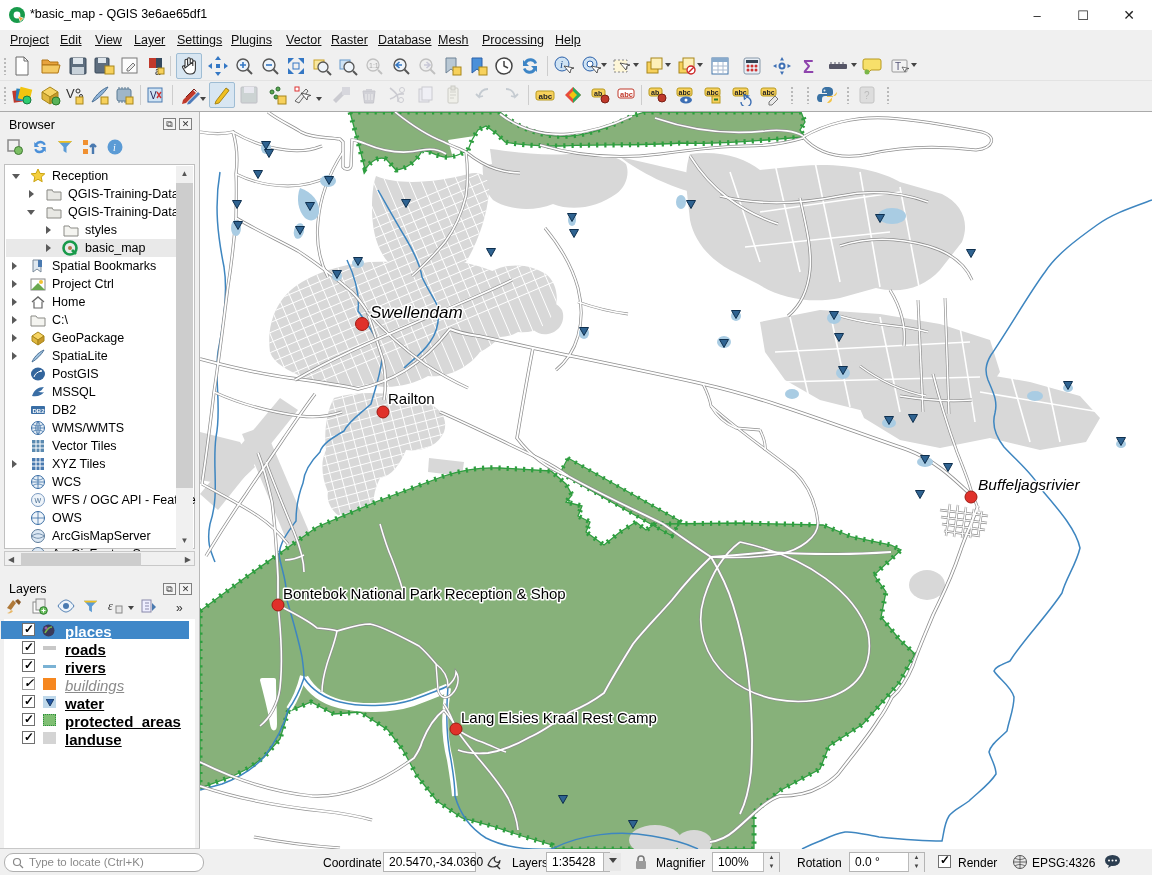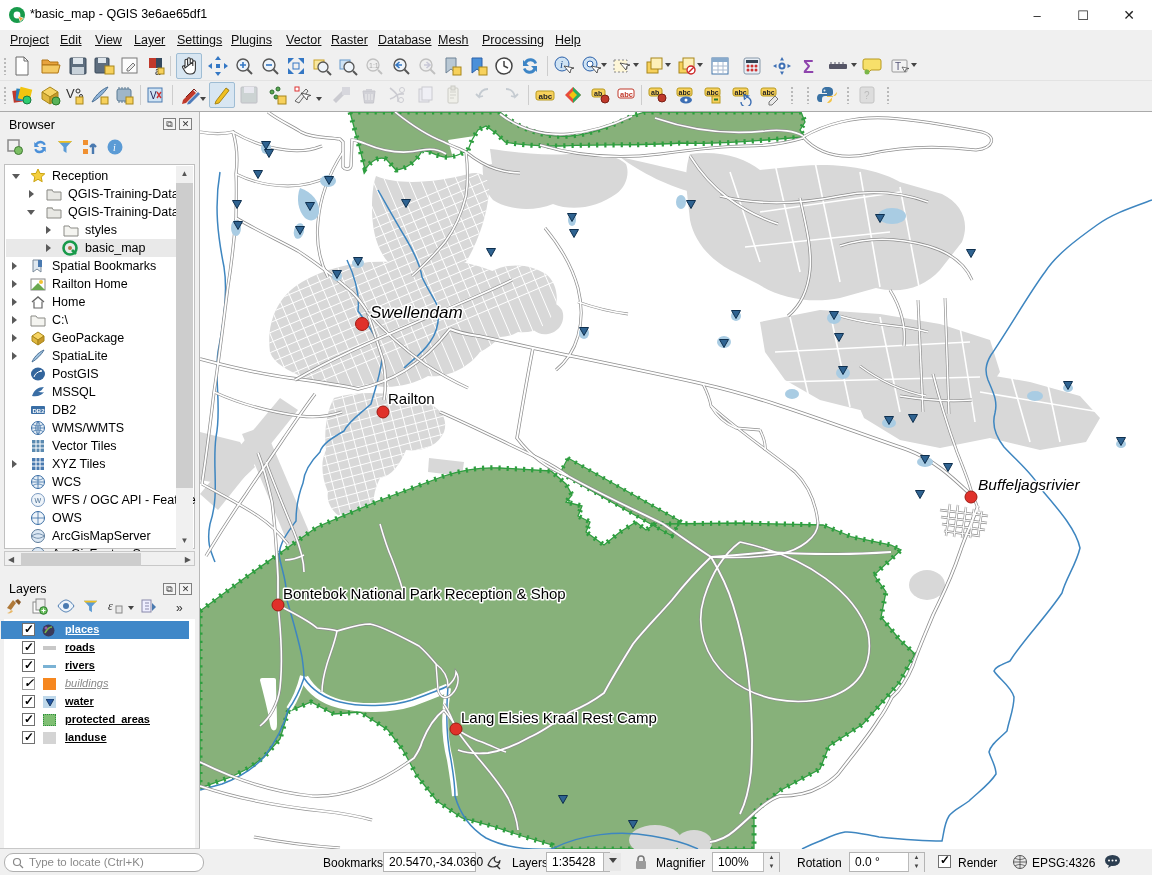--- a/index.html
+++ b/index.html
@@ -31,21 +31,21 @@
 .trow .lbl { position:absolute; top:2px; }
 .arr-r { position:absolute; top:5px; width:0; height:0; border-top:4px solid transparent; border-bottom:4px solid transparent; border-left:5px solid #5a5a5a; }
 .arr-d { position:absolute; top:7px; width:0; height:0; border-left:4px solid transparent; border-right:4px solid transparent; border-top:5px solid #5a5a5a; }
 .ticon { position:absolute; top:1px; width:16px; height:16px; }
 #vscroll { position:absolute; right:1px; top:1px; width:17px; height:383px; background:#f0f0f0; }
 #vthumb { position:absolute; left:0px; top:17px; width:17px; height:305px; background:#cdcdcd; }
 #hscroll { position:absolute; left:4px; top:439px; width:191px; height:15px; background:#f0f0f0; border:1px solid #c8c8c8;}
 #hthumb { position:absolute; left:16px; top:1px; width:120px; height:13px; background:#cdcdcd; }
 .sarr { position:absolute; font-size:8px; color:#555; }
 #layers-white { position:absolute; left:4px; top:507px; width:191px; height:229px; background:#fff; }
-.lrow { position:absolute; left:1px; width:188px; height:18px; font-size:11px; font-weight:bold; color:#000; }
+.lrow { position:absolute; left:1px; width:188px; height:18px; font-size:15px; font-weight:bold; color:#000; }
 .cb { position:absolute; left:21px; top:2px; width:13px; height:13px; background:#fff; border:1px solid #707070; }
 .cb:after { content:"✓"; position:absolute; left:1px; top:-2px; font-size:12px; font-weight:bold; color:#000; }
 .sw { position:absolute; left:42px; top:3px; width:13px; height:12px; }
 .lname { position:absolute; left:64px; top:2px;text-decoration:underline; }
 
 #statusbar { position:absolute; left:0; top:848px; width:1152px; height:27px; background:#f0f0f0; border-top:1px solid #c8c8c8; font-size:12px; color:#000; }
 #locator { position:absolute; left:4px; top:4px; width:200px; height:19px; background:#fff; border:1px solid #b0b0b0; border-radius:9px; color:#8a8a8a; font-size:11.5px; line-height:17px; padding-left:24px; }
 .sb-lbl { position:absolute; top:7px; }
 .sb-box { position:absolute; top:3px; height:20px; background:#fff; border:1px solid #b4b4b4; font-size:12px; line-height:18px; padding:0 5px; color:#000; }
 
@@ -494,21 +494,21 @@
           </svg>
           <span class="lbl" style="left:46px">Spatial Bookmarks</span>
         </div>
     <div class="trow" style="top:110px">
           <span class="arr-r" style="left:6px"></span>
           <svg class="ticon" style="left:24px" viewBox="0 0 16 16">
             <rect x="1" y="3" width="14" height="11" fill="#fff" stroke="#888"></rect>
             <path d="M1 14L8 7l7 7z" fill="#6aa84f"></path>
             <circle cx="11" cy="6" r="2" fill="#f1c232"></circle>
           </svg>
-          <span class="lbl" style="left:46px">Railton Home</span>
+          <span class="lbl" style="left:46px">Project Ctrl</span>
         </div>
     <div class="trow" style="top:128px">
           <span class="arr-r" style="left:6px"></span>
           <svg class="ticon" style="left:24px" viewBox="0 0 16 16">
             <path d="M2 8l6-5 6 5" fill="none" stroke="#666" stroke-width="1.4"></path>
             <path d="M4 7.5V14h8V7.5" fill="#fff" stroke="#666" stroke-width="1.2"></path>
           </svg>
           <span class="lbl" style="left:46px">Home</span>
         </div>
     <div class="trow" style="top:146px">
@@ -704,21 +704,21 @@
         <span class="lname">landuse</span>
       </div>
 </div>
 
 <div id="statusbar">
   <div id="locator">Type to locate (Ctrl+K)</div>
   <svg style="position:absolute;left:12px;top:8px" width="12" height="12" viewBox="0 0 12 12">
         <circle cx="5" cy="5" r="3.5" fill="none" stroke="#888" stroke-width="1.2"></circle>
         <path d="M8 8l3 3" stroke="#888" stroke-width="1.2"></path>
       </svg>
-  <span class="sb-lbl" style="left:323px">Bookmarks</span>
+  <span class="sb-lbl" style="left:323px">Coordinate</span>
   <div class="sb-box" style="left:383px;width:93px;text-align:center">20.5470,-34.0360</div>
   <svg style="position:absolute;left:486px;top:6px" width="15" height="15" viewBox="0 0 15 15">
         <path d="M2 10c2-5 4-7 7-8-1 2-1 4 1 5s4 0 4-2c0 4-3 7-7 7-2 0-4-1-5-2z" fill="none" stroke="#333" stroke-width="1.2"></path>
         <path d="M11 11l3 3" stroke="#333" stroke-width="1.4"></path>
       </svg>
   <span class="sb-lbl" style="left:512px">Layers</span>
   <div class="sb-box" style="left:546px;width:64px">1:35428</div>
   <div style="position:absolute;left:603px;top:4px;width:18px;height:18px;background:#e8e8e8;border-left:1px solid #b4b4b4"> 
         <span style="position:absolute;left:5px;top:5px;width:0;height:0;border-left:4px solid transparent;border-right:4px solid transparent;border-top:5px solid #444"></span>
       </div>

